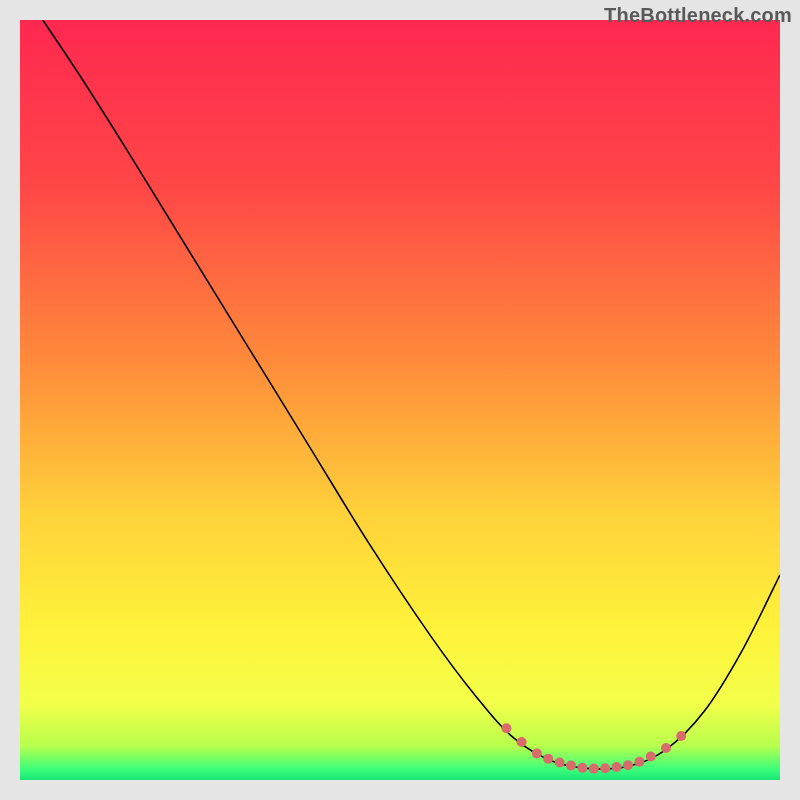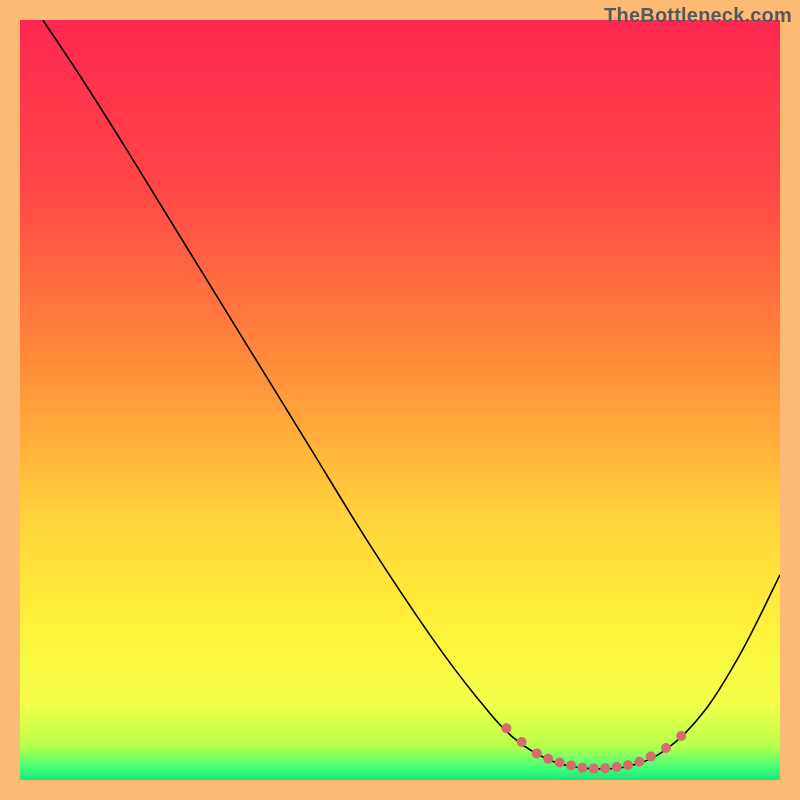--- a/index.html
+++ b/index.html
@@ -7,21 +7,21 @@
     padding: 0;
     width: 800px;
     height: 800px;
     background: #000;
     overflow: hidden;
   }
   .frame {
     position: relative;
     width: 800px;
     height: 800px;
-    background: #fdba74;
+    background: #e5e5e5;
   }
   .attribution {
     position: absolute;
     top: 4px;
     right: 8px;
     font-family: Arial, Helvetica, sans-serif;
     font-size: 20px;
     font-weight: bold;
     color: #595959;
     letter-spacing: 0.2px;

